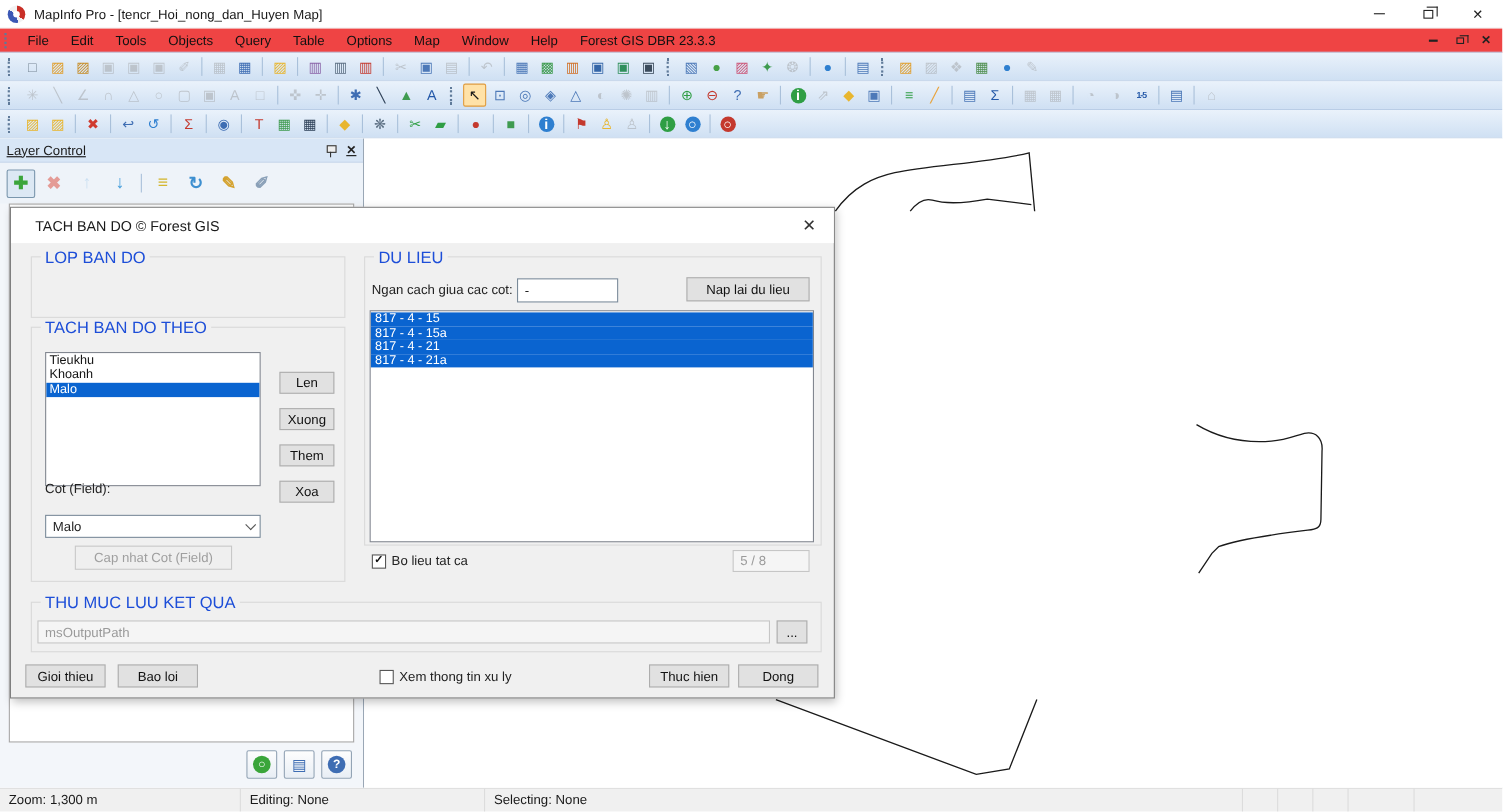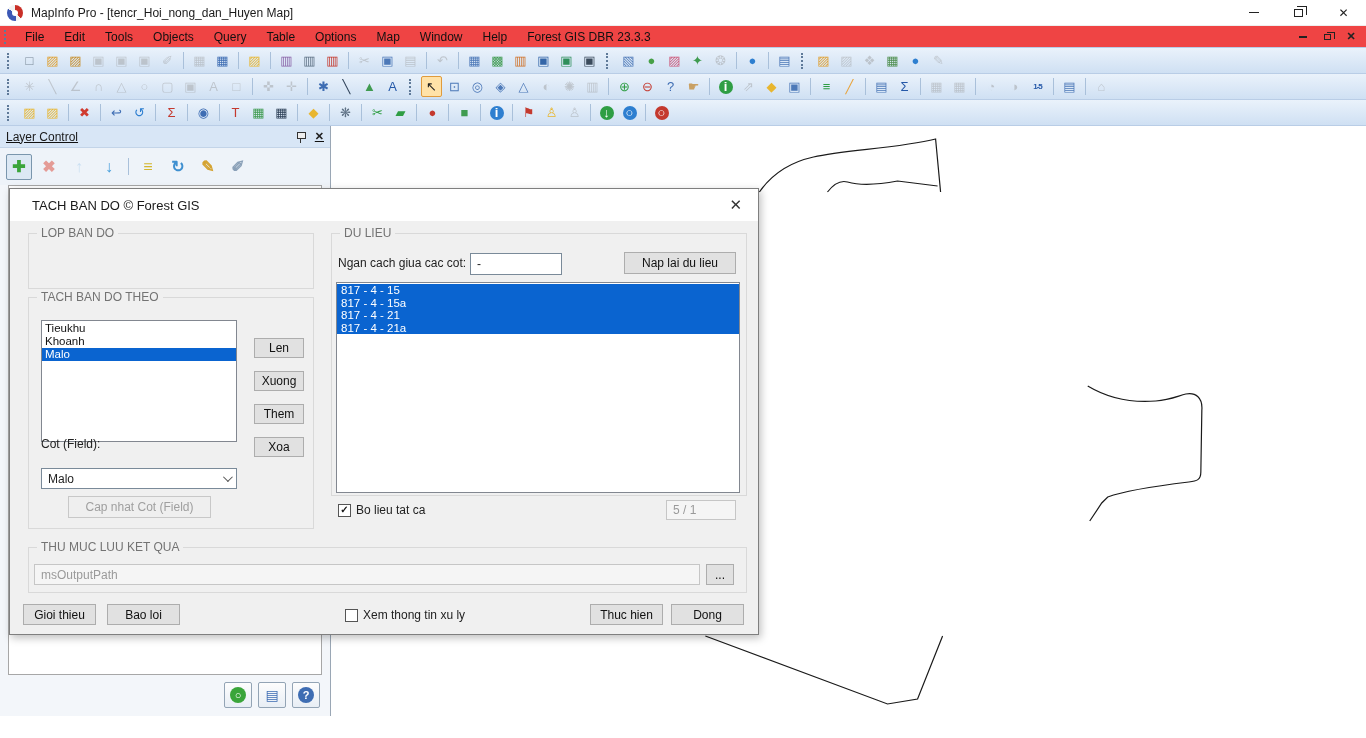--- a/index.html
+++ b/index.html
@@ -77,21 +77,21 @@
   
   .map-area{flex:1;position:relative;background:#fff;}
   .map-svg{position:absolute;inset:0;width:100%;height:100%;}
 
   
   .dialog{position:absolute;left:9px;top:62px;width:750px;height:447px;background:#f0f0f0;border:1px solid #7f7f7f;box-shadow:2px 3px 8px rgba(0,0,0,.25);z-index:5;}
   .dlg-titlebar{height:32px;background:#fff;display:flex;align-items:center;padding:0 10px 0 22px;}
   .dlg-title{font-size:13px;color:#1a1a1a;}
   .dlg-close{margin-left:auto;font-size:15px;color:#333;padding:2px 6px;}
   .group{position:absolute;border:1px solid #d9d9d9;}
-  .group-label{position:absolute;top:-8px;left:8px;background:#f0f0f0;padding:0 4px;font-size:12px;color:#737373;}
+  .group-label{position:absolute;top:-8px;left:8px;background:#f0f0f0;padding:0 4px;font-size:15px;color:#1d4ed8;}
   .combo{position:absolute;background:#fff;border:1px solid #7a8a99;display:flex;align-items:center;padding:0 6px;font-size:12px;color:#222;}
   .combo .chev{margin-left:auto;width:7px;height:7px;border-right:1.5px solid #555;border-bottom:1.5px solid #555;transform:rotate(45deg) translateY(-2px);}
   .listbox{position:absolute;background:#fff;border:1px solid #828790;overflow:hidden;}
   .lb-item{font-size:11.5px;line-height:13px;padding:0 3px;color:#111;white-space:nowrap;}
   .lb-item.sel{background:#0a64d0;color:#fff;}
   .du-item{font-size:11.5px;line-height:12.6px;padding:0 4px;background:#0a64d0;color:#fff;white-space:nowrap;}
   .btn{position:absolute;background:#e1e1e1;border:1px solid #adadad;font-size:12px;color:#111;display:flex;align-items:center;justify-content:center;}
   .btn.disabled{background:#efefef;border-color:#c8c8c8;color:#9f9f9f;}
   .mv-btn{width:50px;height:20px;background:#e1e1e1;border:1px solid #adadad;font-size:12px;color:#111;display:flex;align-items:center;justify-content:center;margin-bottom:13px;}
   .txt{position:absolute;background:#fff;border:1px solid #7a8a99;font-size:12px;color:#222;padding:0 6px;font-family:"Liberation Sans",sans-serif;}
@@ -648,33 +648,43 @@
             <div class="du-item">817 - 4 - 15a</div>
             <div class="du-item">817 - 4 - 21</div>
             <div class="du-item">817 - 4 - 21a</div>
           </div>
         <div class="cb-row" style="left:6px;top:269px">
           <span class="cb">
               <span class="tick">✓</span>
             </span>
           <span>Bo lieu tat ca</span>
         </div>
-        <div class="txt disabled" style="left:334px;top:266px;width:70px;height:20px;line-height:18px">5 / 1</div>
+        <div class="txt disabled" style="left:334px;top:266px;width:70px;height:20px;line-height:18px">5 / 8</div>
       </div>
 
       <div class="group" style="left:18px;top:358px;width:719px;height:46px">
         <span class="group-label">THU MUC LUU KET QUA</span>
         <input class="txt disabled" disabled="" style="left: 5px; top: 16px; width: 666px; height: 21px;" value="msOutputPath">
         <div class="btn" style="left:677px;top:16px;width:28px;height:21px">...</div>
       </div>
 
       <div class="btn" style="left:13px;top:415px;width:73px;height:21px">Gioi thieu</div>
       <div class="btn" style="left:97px;top:415px;width:73px;height:21px">Bao loi</div>
       <div class="cb-row" style="left:335px;top:419px">
         <span class="cb"></span>
         <span>Xem thong tin xu ly</span>
       </div>
       <div class="btn" style="left:580px;top:415px;width:73px;height:21px">Thuc hien</div>
       <div class="btn" style="left:661px;top:415px;width:73px;height:21px">Dong</div>
     </div>
   </div>
 
+  <div class="statusbar">
+    <div class="sb-cell" style="width:219px">Zoom: 1,300 m</div>
+    <div class="sb-cell" style="width:222px">Editing: None</div>
+    <div class="sb-cell" style="width:689px">Selecting: None</div>
+    <div class="sb-cell" style="width:32px"></div>
+    <div class="sb-cell" style="width:32px"></div>
+    <div class="sb-cell" style="width:32px"></div>
+    <div class="sb-cell" style="width:60px"></div>
+    <div class="sb-cell" style="flex:1;border-right:none"></div>
+  </div>
 </div>
 
 </body></html>

